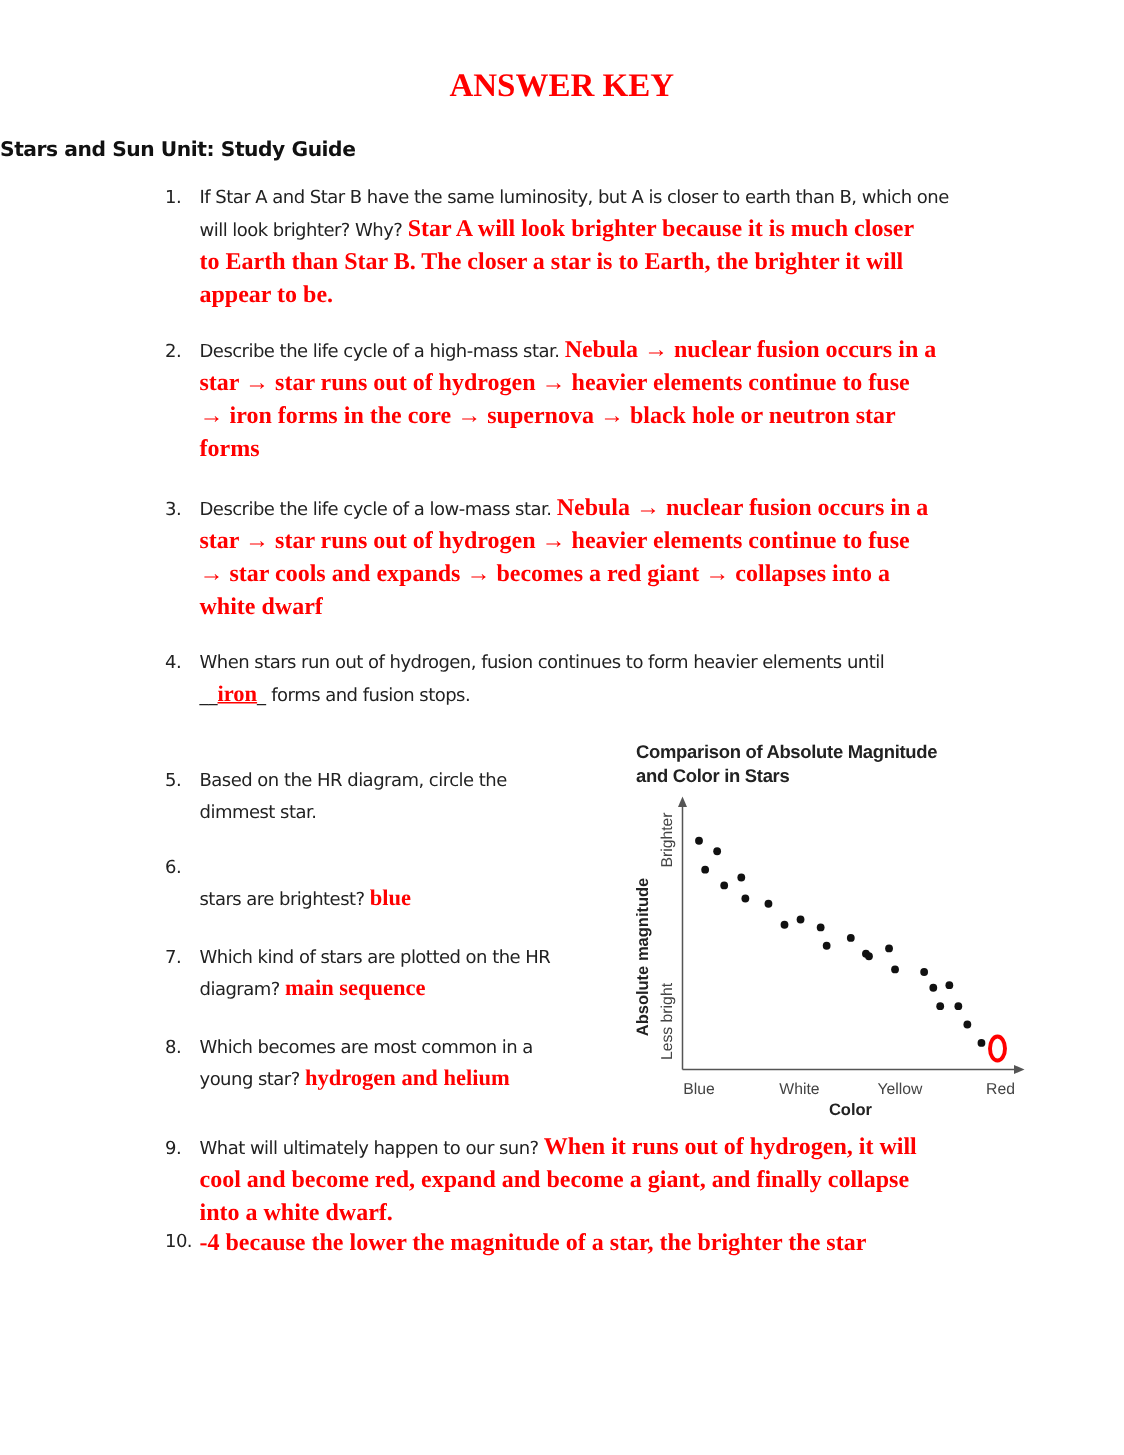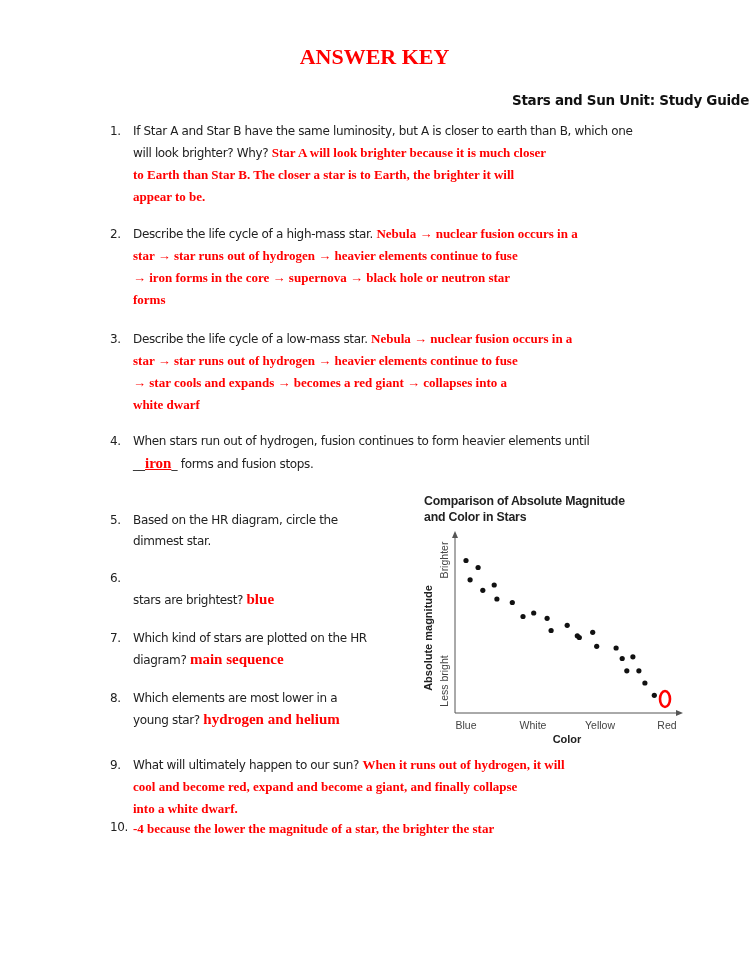--- a/index.html
+++ b/index.html
@@ -4,32 +4,32 @@
 <style>
   html, body { margin: 0; padding: 0; background: #ffffff; }
   body { width: 749px; height: 970px; position: relative; overflow: hidden; }
   .page { position: absolute; left: 0; top: 0; width: 749px; height: 970px; }
   .title {
     position: absolute; left: 0; width: 749px; top: 44px; text-align: center;
     font-family: "Liberation Serif", serif; font-weight: bold; font-size: 22px;
     color: #ff0000; margin: 0;
   }
   .subtitle {
-    position: absolute; left: 0; width: 749px; top: 92px; text-align: right;
+    position: absolute; left: 0; width: 749px; top: 92px; text-align: left;
     font-family: "DejaVu Sans", sans-serif; font-weight: bold; font-size: 13.5px;
     color: #111111; letter-spacing: -0.3px; margin: 0;
   }
   .q {
     position: absolute; left: 110px; font-family: "DejaVu Sans", sans-serif;
     font-size: 12px; color: #222222; line-height: 22px; letter-spacing: -0.35px;
   }
   .q .num { position: absolute; left: 0; top: 0; }
   .q .body { margin-left: 23px; display: block; }
   .ans {
-    font-family: "Liberation Serif", serif; font-weight: bold; font-size: 13px;
+    font-family: "Liberation Serif", serif; font-weight: bold; font-size: 16px;
     color: #ff0000; letter-spacing: 0;
   }
   .ans-block { display: block; line-height: 22px; }
   .blank { text-decoration: underline; text-decoration-color: #ff0000; }
   .blank-line { letter-spacing: 0; }
   .chart {
     position: absolute; left: 410px; top: 488px; width: 290px; height: 260px;
   }
   .chart svg { position: absolute; left: 0; top: 0; }
   .chart-title {
@@ -109,21 +109,21 @@
     <span class="body">
       <span>Which kind of stars are plotted on the HR</span><br>
       <span>diagram?</span>
       <span class="ans" style="font-size:15px;">main sequence</span>
     </span>
   </div>
 
   <div class="q" style="top:688px; width:300px; line-height:21px;">
     <span class="num">8.</span>
     <span class="body">
-      <span>Which elements are most lower in a</span><br>
+      <span>Which becomes are most common in a</span><br>
       <span>young star?</span>
       <span class="ans" style="font-size:15px;">hydrogen and helium</span>
     </span>
   </div>
 
   <div class="chart">
     <div class="chart-title">
       <span>Comparison of Absolute Magnitude</span><br>
       <span>and Color in Stars</span>
     </div>

